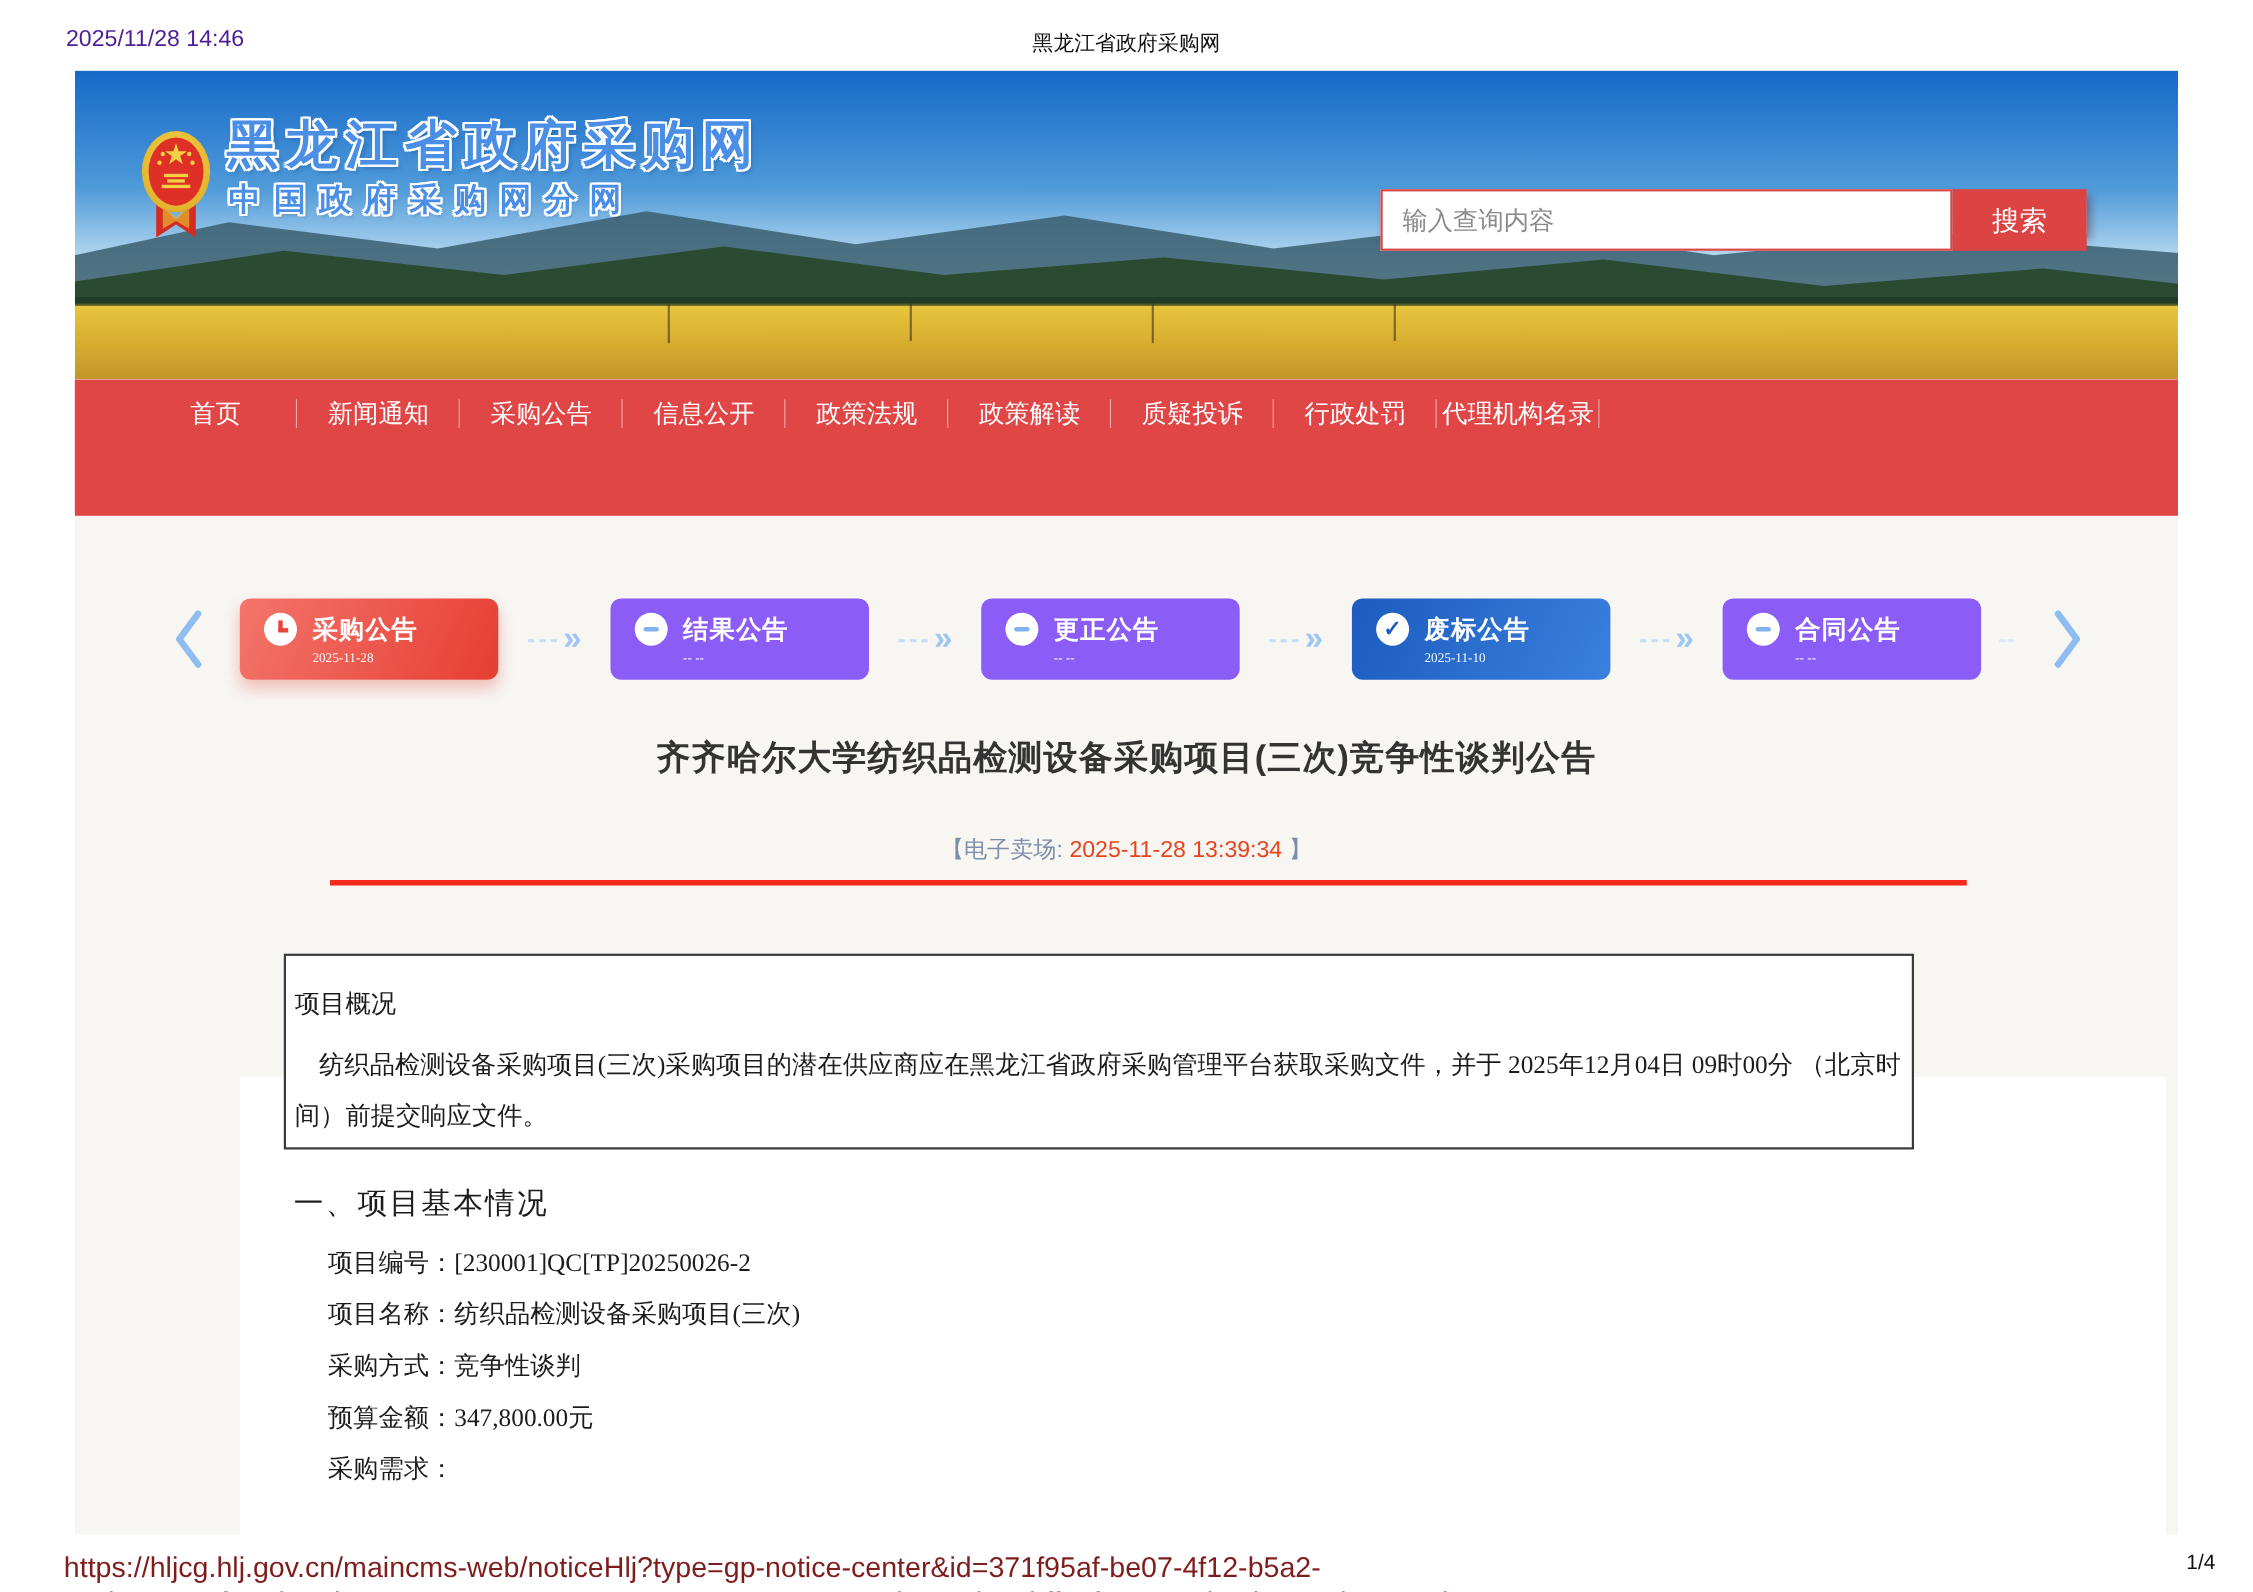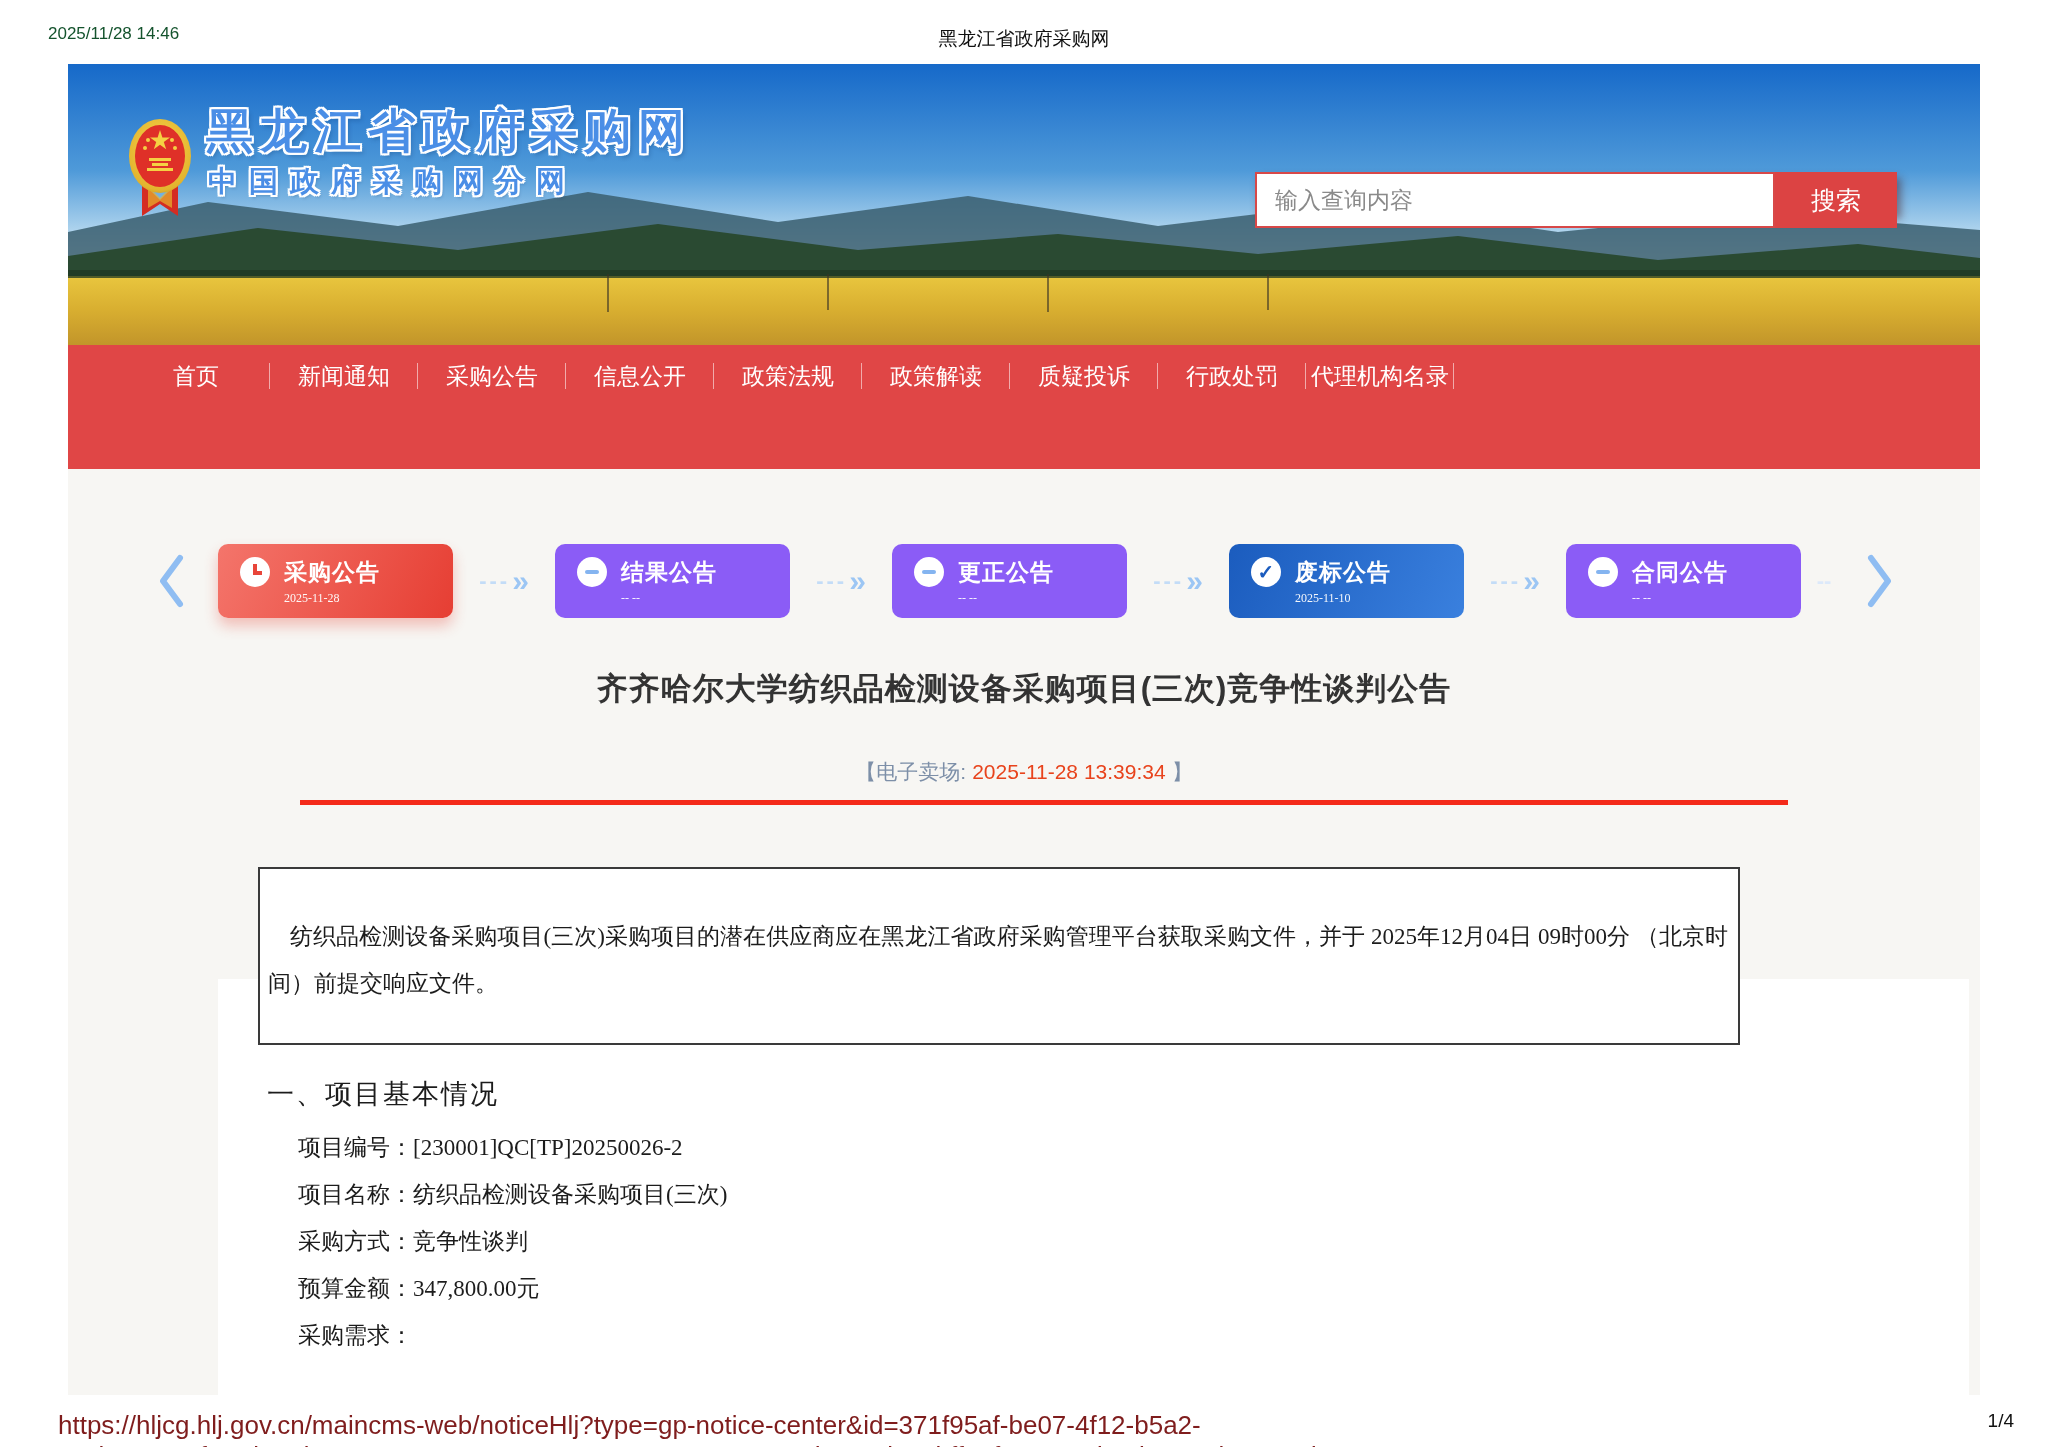--- a/index.html
+++ b/index.html
@@ -3,21 +3,21 @@
 <meta charset="utf-8">
 <style>
   * { margin:0; padding:0; box-sizing:border-box; }
   html,body { background:#ffffff; }
   body {
     width:2048px; height:1447px; position:relative; overflow:hidden;
     font-family:"Liberation Sans", sans-serif; color:#222;
   }
 
   
-  .ph-date { position:absolute; left:48px; top:24px; font-size:17px; color:#14532d; }
+  .ph-date { position:absolute; left:60px; top:24px; font-size:21px; color:#4c1d95; }
   .ph-title { position:absolute; left:0; top:26px; width:100%; text-align:center; font-size:19px; color:#111; }
 
   
   .banner { position:absolute; left:68px; top:64px; width:1912px; height:281px; overflow:hidden; }
   .banner svg.bg { position:absolute; left:0; top:0; }
   .emblem { position:absolute; left:60px; top:52px; width:64px; height:108px; }
   .site-title {
     position:absolute; left:138px; top:36px; font-size:47px; font-weight:bold; color:#4a8ee6;
     letter-spacing:7px; white-space:nowrap;
     text-shadow:-2px -2px 0 #fff,2px -2px 0 #fff,-2px 2px 0 #fff,2px 2px 0 #fff,0 -2px 0 #fff,0 2px 0 #fff,-2px 0 0 #fff,2px 0 0 #fff,3px 4px 4px rgba(0,40,90,.25);
@@ -275,20 +275,21 @@
 
 <div class="article-title">齐齐哈尔大学纺织品检测设备采购项目(三次)竞争性谈判公告</div>
 
 <div class="publish">
   <span>【电子卖场:</span><span class="time">2025-11-28 13:39:34</span><span>】</span>
 </div>
 
 <div class="red-divider"></div>
 
 <div class="overview-box">
+  <div class="overview-heading">项目概况</div>
   <div class="overview-text">纺织品检测设备采购项目(三次)采购项目的潜在供应商应在黑龙江省政府采购管理平台获取采购文件，并于 2025年12月04日 09时00分 （北京时间）前提交响应文件。</div>
 </div>
 
 <div class="section-heading">一、项目基本情况</div>
 
 <div class="fields">
   <div class="field-row"><span>项目编号：</span><span>[230001]QC[TP]20250026-2</span></div>
   <div class="field-row"><span>项目名称：</span><span>纺织品检测设备采购项目(三次)</span></div>
   <div class="field-row"><span>采购方式：</span><span>竞争性谈判</span></div>
   <div class="field-row"><span>预算金额：</span><span>347,800.00元</span></div>

